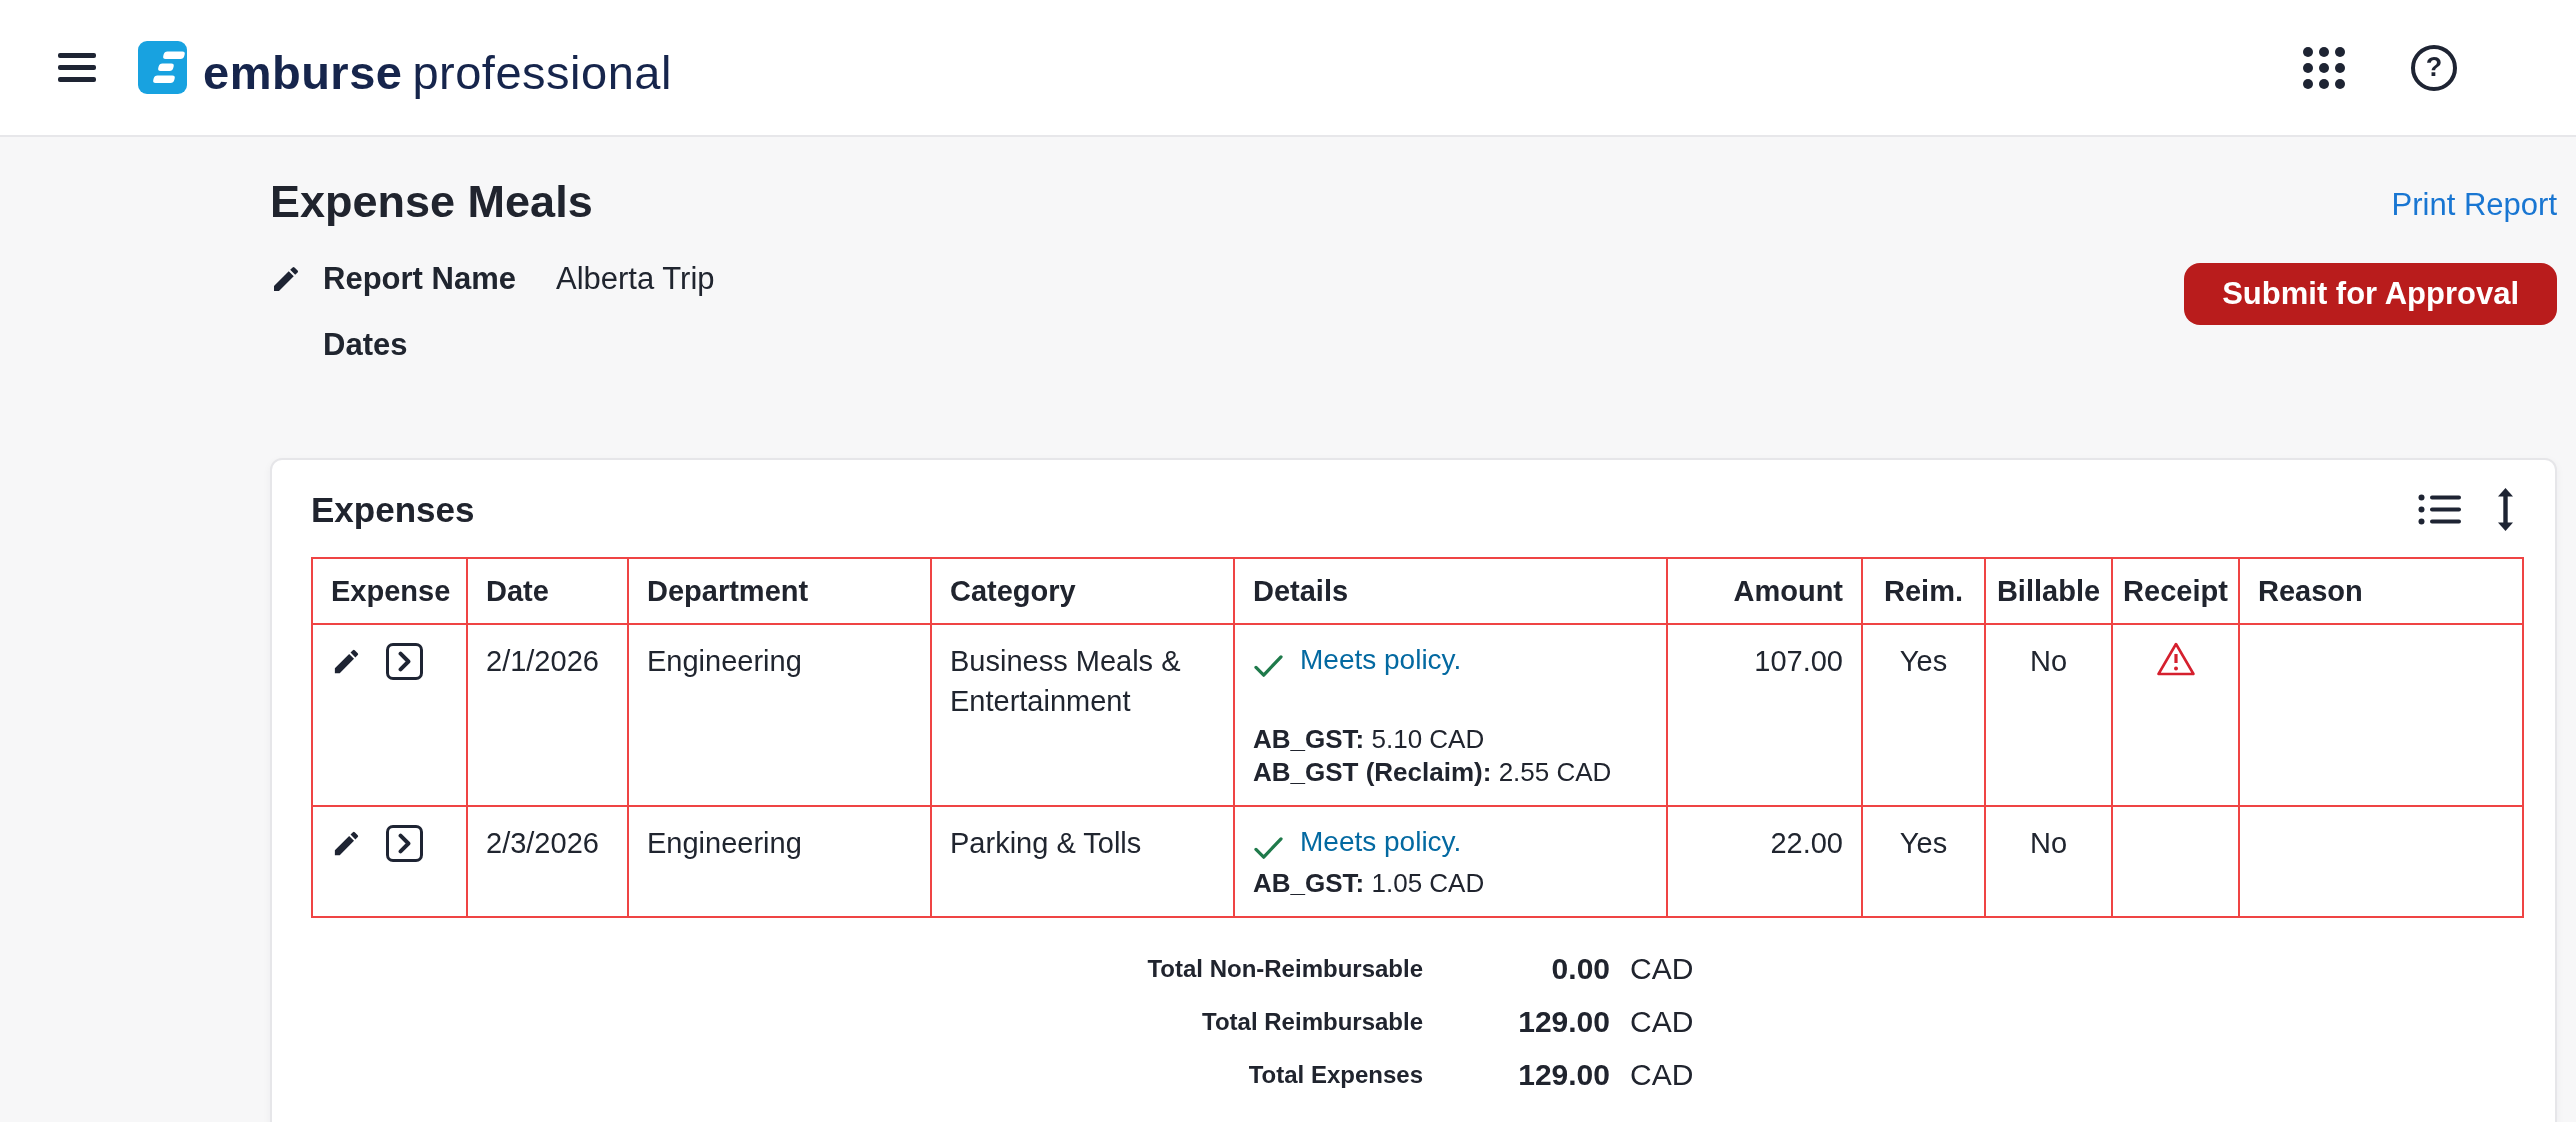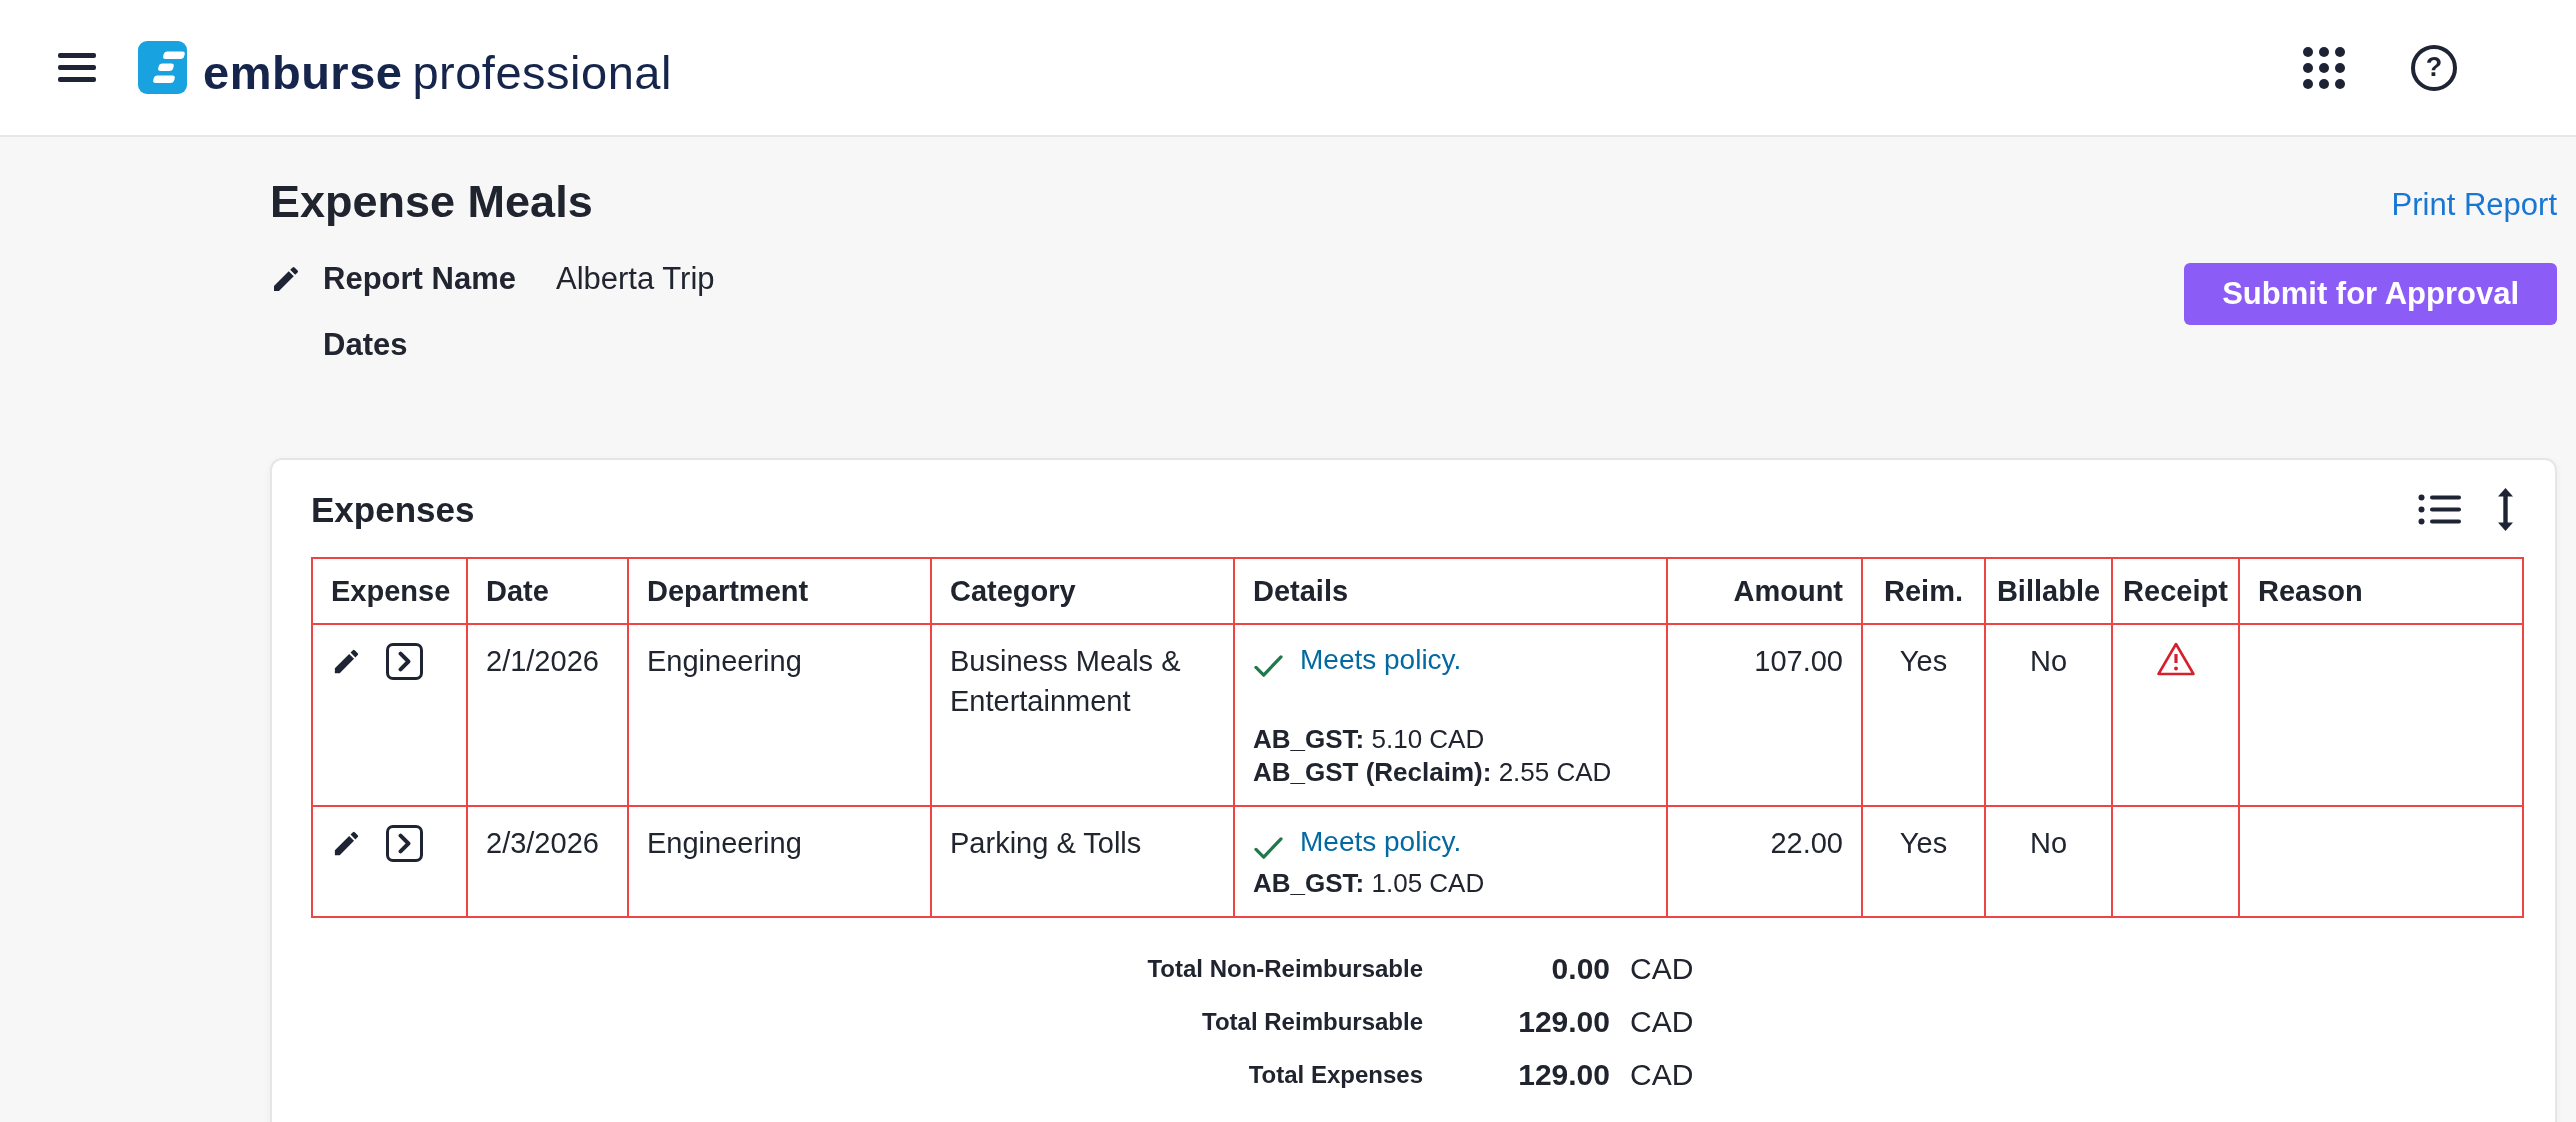--- a/index.html
+++ b/index.html
@@ -41,21 +41,21 @@
   .page-title { font-size: 45px; font-weight: 700; line-height: 54px; color: #20242e; }
   .print-link { font-size: 31px; color: #1976d2; text-decoration: none; line-height: 40px; margin-bottom: 4px; cursor: pointer; }
   .meta-row { display: flex; justify-content: space-between; align-items: flex-start; margin-top: 26px; }
   .meta-grid { display: grid; grid-template-columns: 53px 233px auto; row-gap: 18px; align-items: center; }
   .meta-grid > div { min-height: 48px; display: flex; align-items: center; }
   .meta-label { font-size: 31px; font-weight: 700; }
   .meta-value { font-size: 31px; }
   .submit-btn {
     margin-top: 8px;
     height: 62px; padding: 0 38px;
-    background: #8b5cf6; border: none; border-radius: 6px;
+    background: #b91c1c; border: none; border-radius: 16px;
     color: #ffffff; font-family: "Liberation Sans", sans-serif;
     font-size: 31px; font-weight: 700; cursor: pointer;
   }
   
   .panel {
     margin-top: 89px;
     width: 2287px;
     background: #ffffff;
     border: 2px solid #e6e6e9;
     border-radius: 12px;

